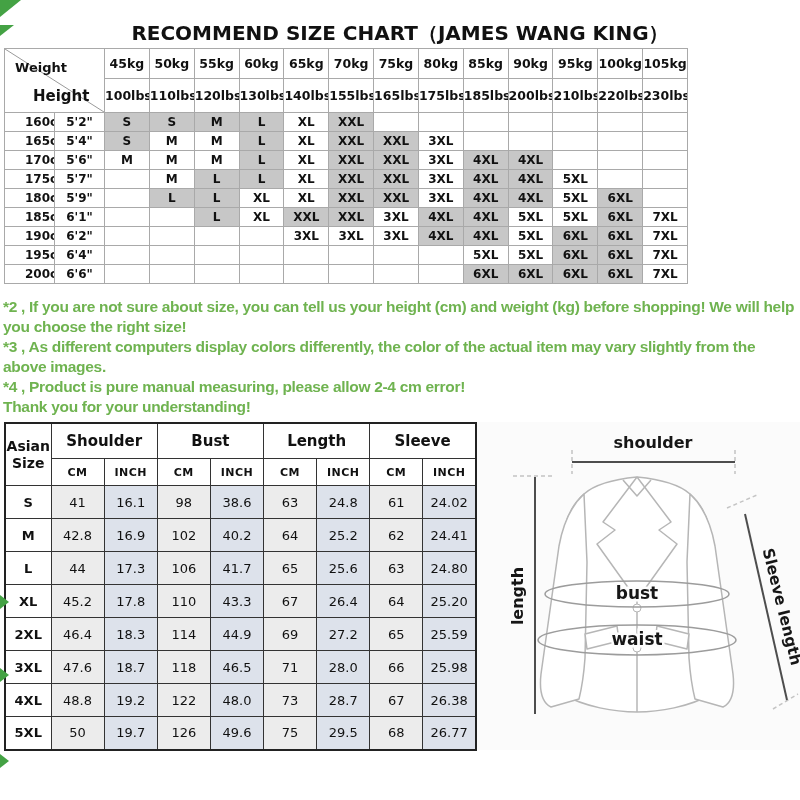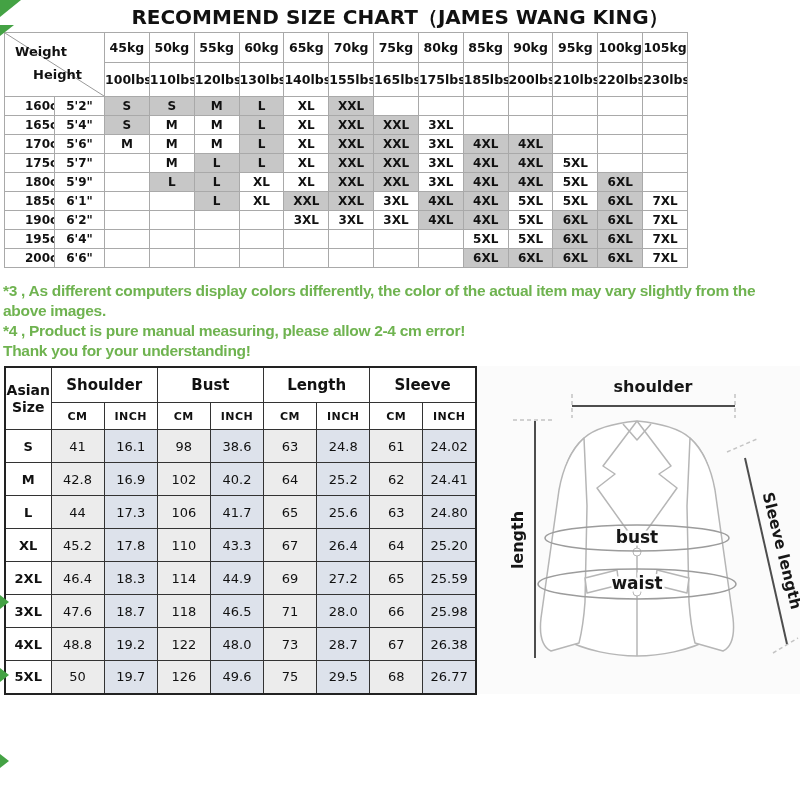--- a/index.html
+++ b/index.html
@@ -7,36 +7,36 @@
         font-family:"DejaVu Sans","Liberation Sans",sans-serif;color:#111;}
 
   
   .mark{position:absolute;left:0;width:0;height:0;z-index:5;}
   #mk1{top:0;border-top:17px solid var(--mark);border-right:21px solid transparent;}
   #mk2{top:25px;border-top:11px solid var(--mark);border-right:14px solid transparent;}
   #mk3{top:595px;border-left:9px solid var(--mark);border-top:7px solid transparent;border-bottom:7px solid transparent;}
   #mk4{top:668px;border-left:9px solid var(--mark);border-top:7px solid transparent;border-bottom:7px solid transparent;}
   #mk5{top:754px;border-left:9px solid var(--mark);border-top:7px solid transparent;border-bottom:7px solid transparent;}
 
-  .title{text-align:center;font-weight:bold;font-size:20px;padding-top:4px;white-space:nowrap;}
+  .title{text-align:center;font-weight:bold;font-size:20px;padding-top:20px;white-space:nowrap;}
 
   
   .t1{border-collapse:collapse;table-layout:fixed;width:684px;margin:1px 4px 0 4px;border:1px solid #7d7d7d;}
   .t1 th,.t1 td{border:1px solid #a9a9a9;text-align:center;padding:0;overflow:hidden;white-space:nowrap;}
   .t1 thead th{font-size:12.5px;font-weight:bold;background:#fff;}
   .t1 .kg{height:29px;border-bottom:1px dashed #b3b3b3;}
   .t1 .lbs{height:33px;}
   .t1 tbody tr{height:19px;}
   .t1 tbody th,.t1 tbody td{font-size:12px;font-weight:bold;}
   .t1 .hcol{border-right:1px dashed #b9b9b9;padding-left:20px;}
   .t1 td.g{background:var(--gray-cell);}
   .corner{position:relative;}
   .corner svg{position:absolute;top:0;left:0;width:100%;height:100%;}
   .corner .cw{position:absolute;top:11px;left:10px;font-size:13px;font-weight:bold;}
-  .corner .ch{position:absolute;bottom:14px;left:28px;font-size:13px;font-weight:bold;}
+  .corner .ch{position:absolute;bottom:7px;left:28px;font-size:15px;font-weight:bold;}
 
   
   .notes{margin:13px 3px 0 3px;color:var(--green);font-family:"Liberation Sans",sans-serif;
          font-weight:bold;font-size:15.5px;line-height:20px;letter-spacing:-0.3px;}
   .notes p{margin:0;}
 
   
   .bottom{display:flex;margin-top:5px;padding-left:4px;align-items:center;}
   .t2{border-collapse:collapse;table-layout:fixed;width:473px;border:2px solid #222;flex:none;}
   .t2 th,.t2 td{border:1px solid #333;text-align:center;padding:0;overflow:hidden;}
@@ -276,20 +276,21 @@
           <td class="g">6XL</td>
           <td class="g">6XL</td>
           <td class="g">6XL</td>
           <td class="g">6XL</td>
           <td>7XL</td>
         </tr>
       </tbody>
   </table>
 
   <div class="notes" id="notes">
+      <p>*2 , If you are not sure about size, you can tell us your height (cm) and weight (kg) before shopping! We will help you choose the right size!</p>
       <p>*3 , As different computers display colors differently, the color of the actual item may vary slightly from the above images.</p>
       <p>*4 , Product is pure manual measuring, please allow 2-4 cm error!</p>
       <p>Thank you for your understanding!</p>
     </div>
 
   <div class="bottom">
     <table class="t2">
       <colgroup>
         <col style="width:46px">
           <col>

